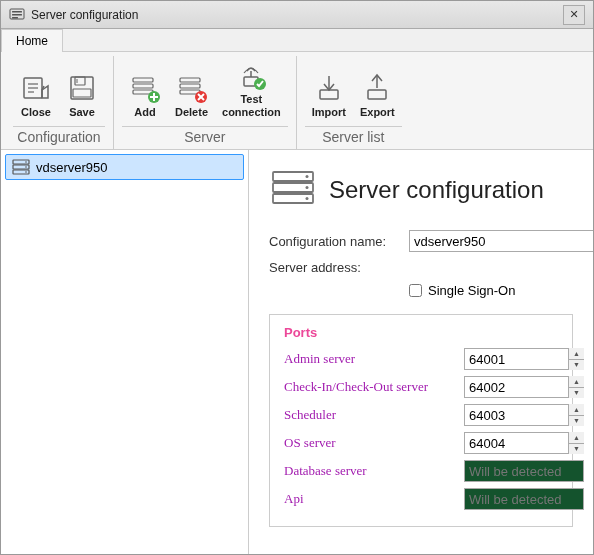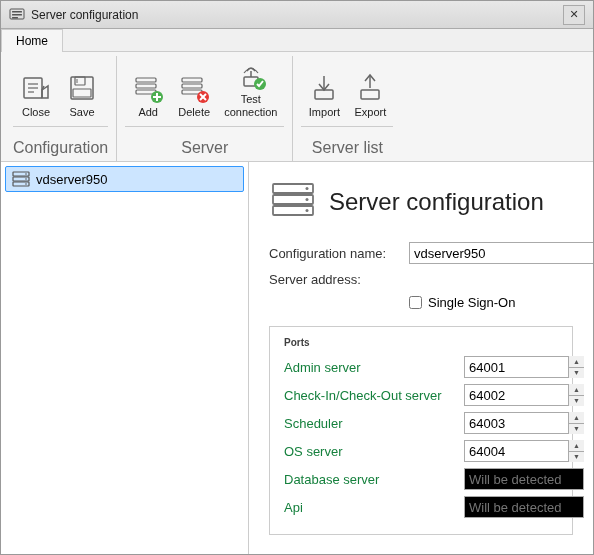--- a/index.html
+++ b/index.html
@@ -116,43 +116,44 @@
       display: flex;
       flex-direction: column;
       align-items: center;
       justify-content: flex-end;
       padding: 4px 6px;
       cursor: pointer;
       border: 1px solid transparent;
       border-radius: 2px;
       min-width: 44px;
       height: 68px;
+      font-weight: bold;
     }
 
     .ribbon-btn-icon {
       width: 32px;
       height: 32px;
       display: flex;
       align-items: center;
       justify-content: center;
       margin-bottom: 2px;
     }
 
     .ribbon-btn-label {
       font-size: 11px;
       text-align: left;
       color: #222;
       line-height: 1.2;
     }
 
     .ribbon-group-label {
-      font-size: 16px;
+      font-size: 14px;
       text-align: center;
       color: #666;
-      padding-top: 12px;
+      padding-top: 2px;
       border-top: 1px solid #ccc;
       margin-top: 2px;
     }
 
     
     .main-content {
       display: flex;
       flex: 1;
       overflow: hidden;
     }
@@ -254,56 +255,57 @@
     .ports-section {
       margin-top: 8px;
     }
 
     .ports-border {
       border: 1px solid #ccc;
       padding: 10px 14px;
     }
 
     .ports-label {
-      font-size: 10px;
+      font-size: 13px;
       font-weight: 600;
-      color: #404040;
+      color: #ec4899;
       margin-bottom: 8px;
     }
 
     .port-row {
       display: flex;
       align-items: center;
       margin-bottom: 6px;
     }
 
     .port-label {
       width: 180px;
       font-size: 13px;
-      color: #15803d;
+      color: #a21caf;
       flex-shrink: 0;
+      font-family: Liberation Serif, serif;
     }
 
     .port-input-wrapper {
       display: flex;
       align-items: center;
       position: relative;
     }
 
     .port-input {
       width: 120px;
       height: 22px;
       border: 1px solid #aaa;
       padding: 2px 20px 2px 4px;
       font-size: 13px;
       outline: none;
     }
 
     .port-input.disabled {
-      background: #000000;
+      background: #14532d;
       color: #999;
     }
 
     .port-spinner {
       position: absolute;
       right: 0;
       top: 0;
       bottom: 0;
       width: 16px;
       display: flex;

